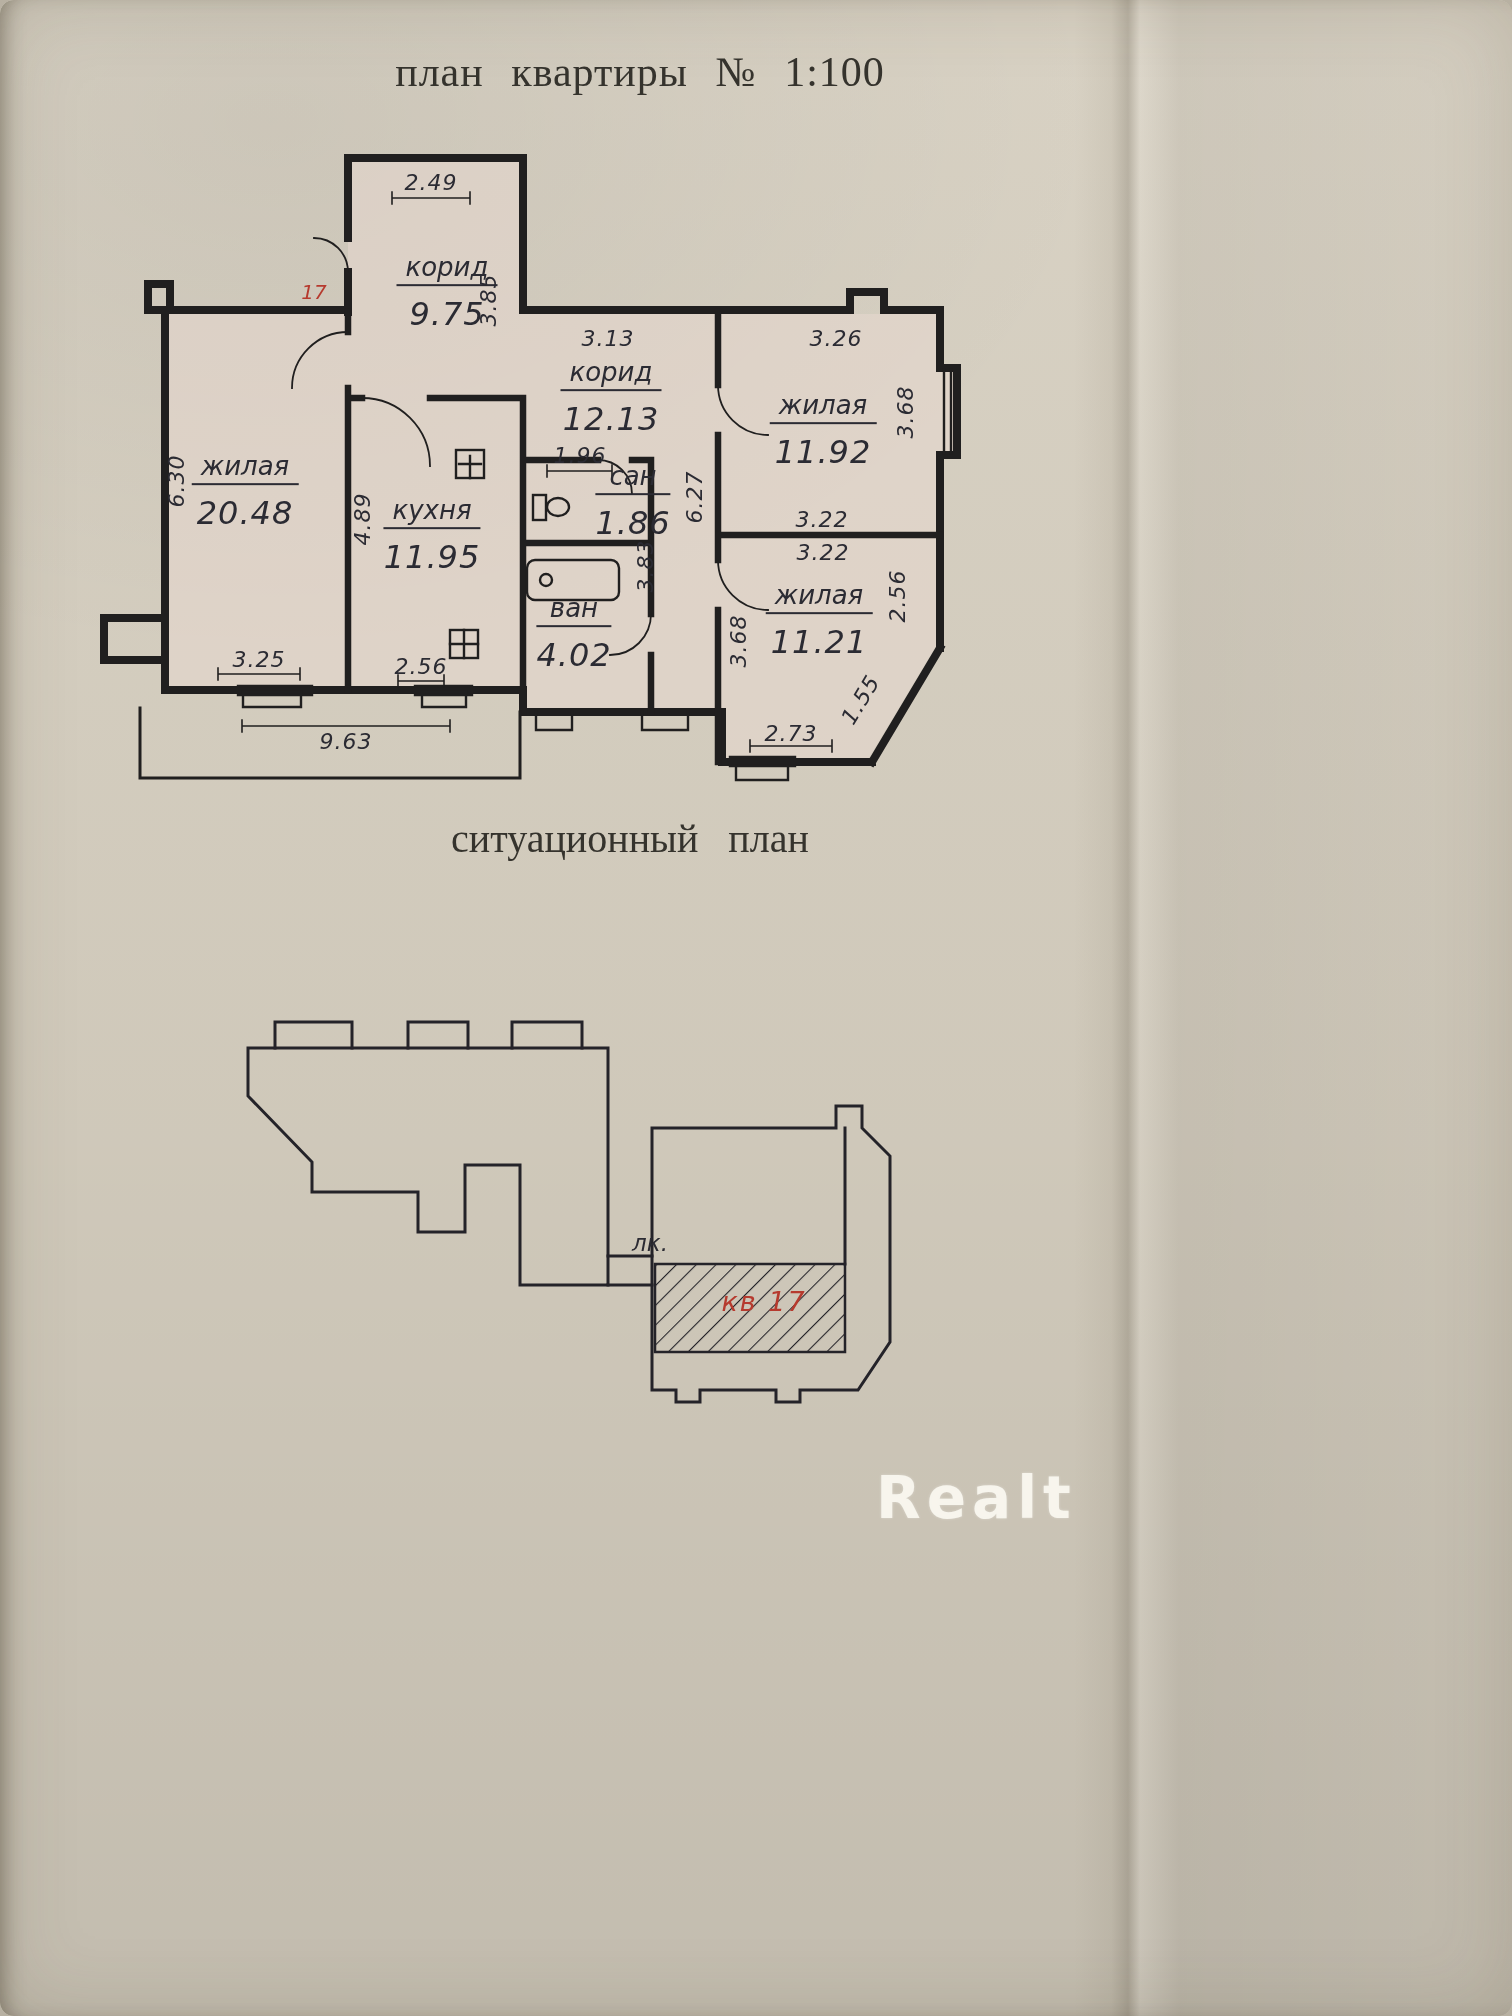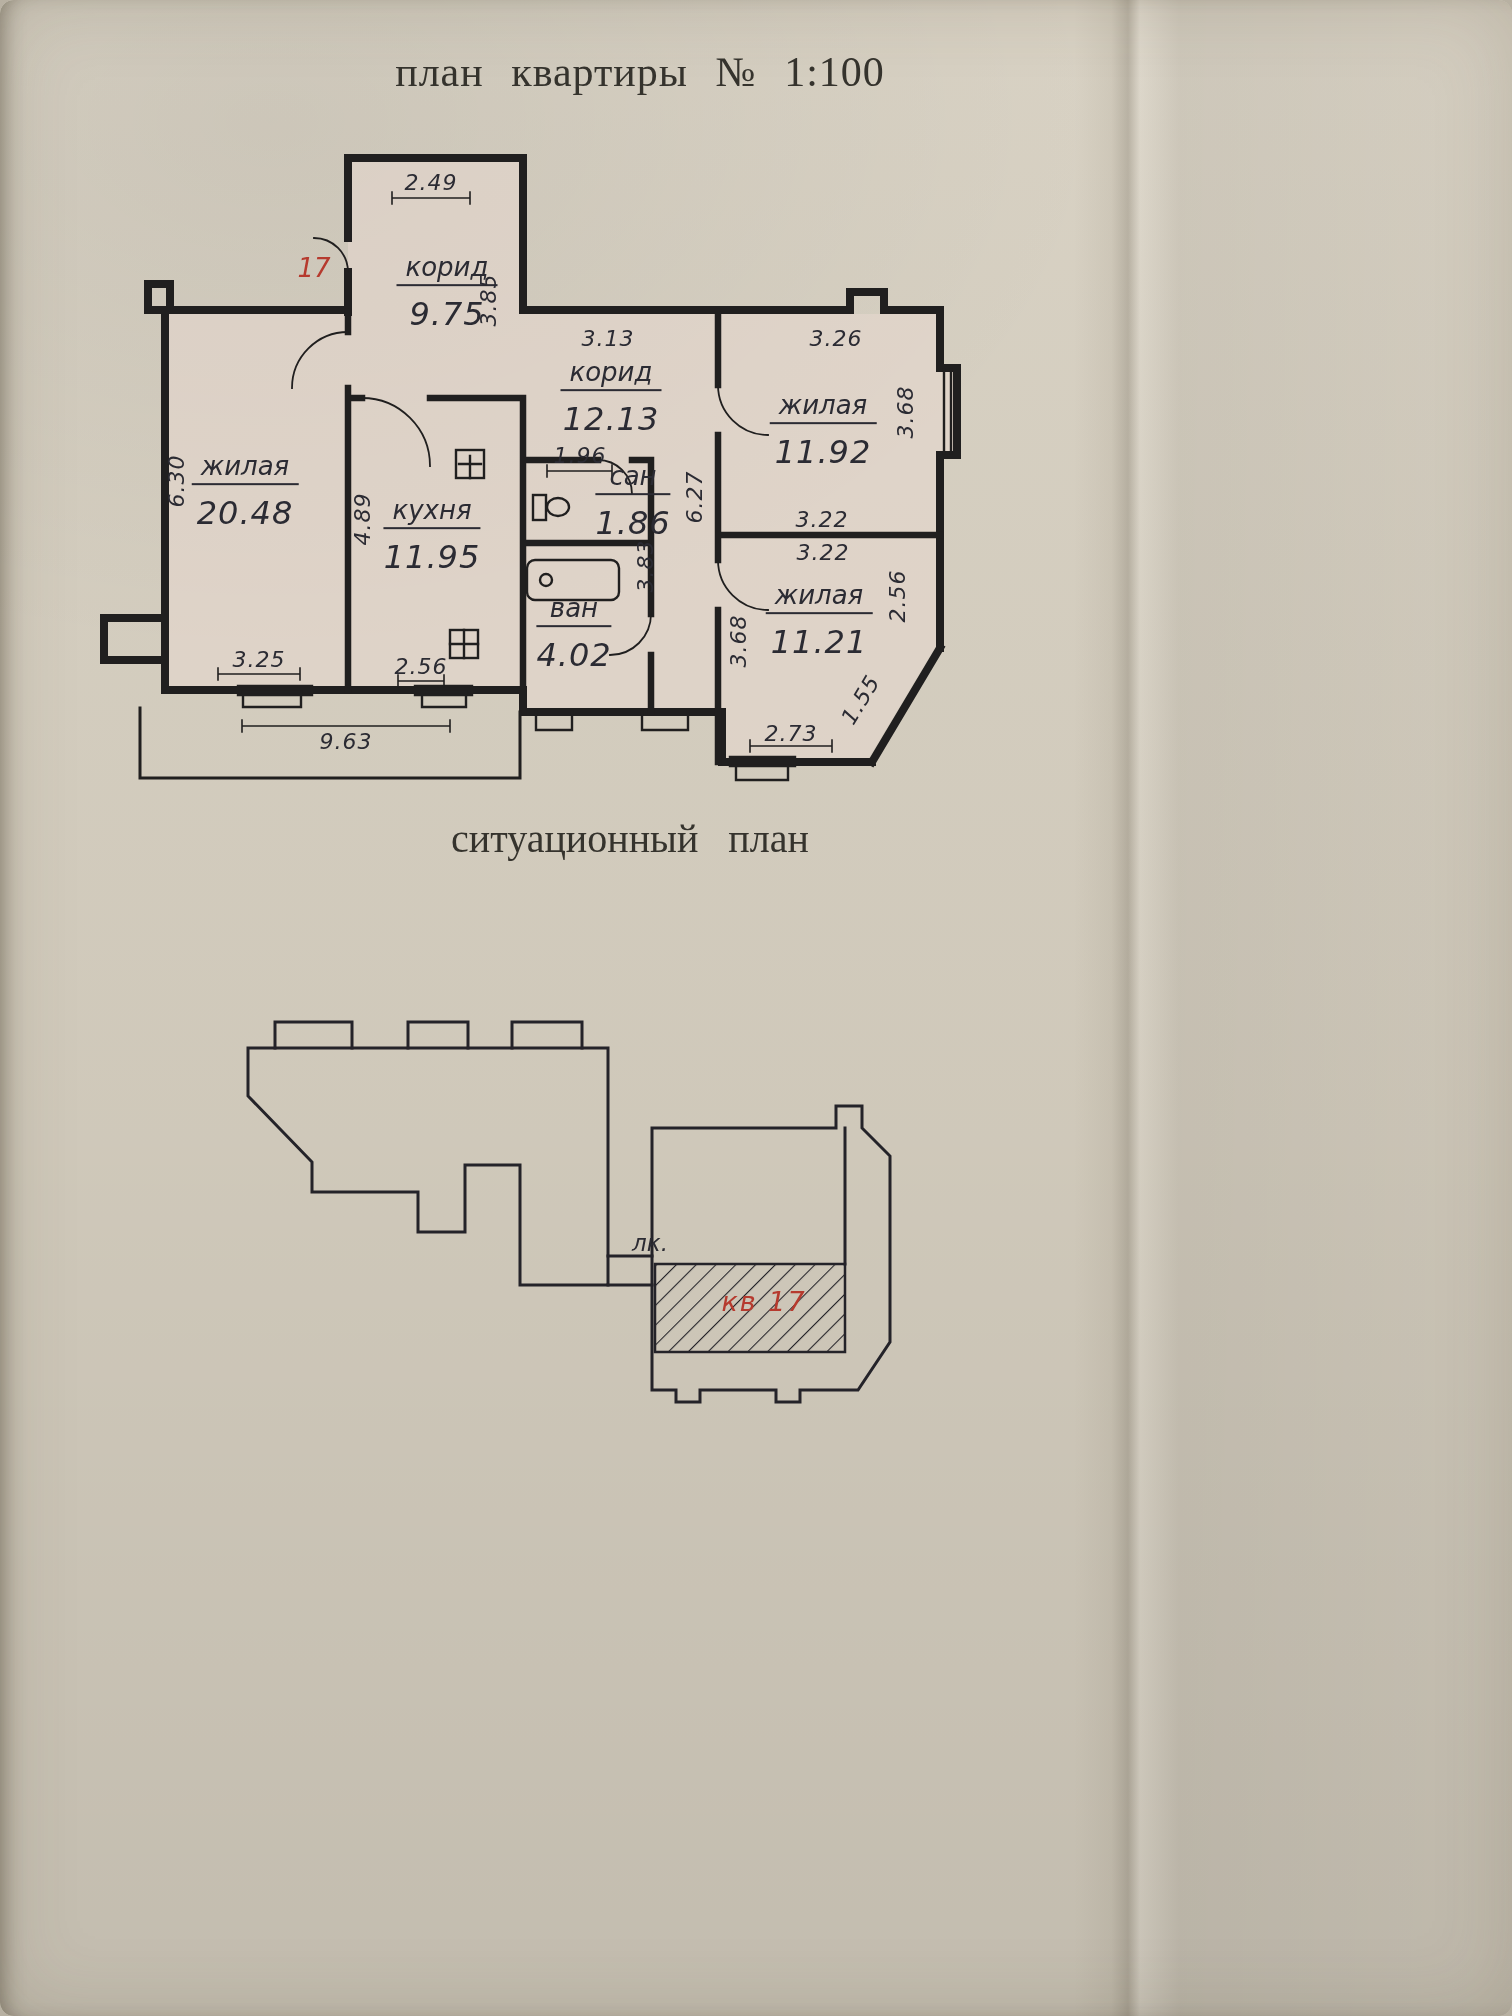--- a/index.html
+++ b/index.html
@@ -32,21 +32,21 @@
   .dim{font-size:22px;letter-spacing:1px;}
   .rot{transform:translate(-50%,-50%) rotate(-90deg);}
   .rot59{transform:translate(-50%,-50%) rotate(-59deg);}
   .room{
     position:absolute;transform:translate(-50%,-50%);
     text-align:center;font-style:italic;color:#2b2b33;line-height:1.15;
   }
   .room .name{font-size:26px;border-bottom:2px solid #2b2b33;padding:0 9px 1px;}
   .room .area{font-size:32px;padding-top:10px;letter-spacing:1px;}
   .red{color:#b63a2e;}
-  #apt-number{font-size:26px;}
+  #apt-number{font-size:20px;margin-top:24px;}
   #lk-label{font-size:23px;margin-left:28px;}
   #kv17-label{font-size:27px;letter-spacing:2px;}
   #watermark{
     position:absolute;left:876px;top:1464px;
     font-weight:800;font-size:58px;letter-spacing:6px;
     color:rgba(250,247,240,0.92);
     text-shadow:0 0 3px rgba(255,255,255,0.35);
   }
 </style>
 </head>
@@ -193,14 +193,15 @@
   <div class="lbl dim rot" style="left:739px;top:641px">3.68</div>
   <div class="lbl dim" style="left:259px;top:660px">3.25</div>
   <div class="lbl dim" style="left:421px;top:667px">2.56</div>
   <div class="lbl dim rot59" style="left:861px;top:700px">1.55</div>
   <div class="lbl dim" style="left:791px;top:734px">2.73</div>
   <div class="lbl dim" style="left:346px;top:742px">9.63</div>
 
   <div id="lk-label" class="lbl" style="left:622px;top:1243px">лк.</div>
   <div id="kv17-label" class="lbl red" style="left:764px;top:1301px">кв 17</div>
 
+  <div id="watermark">Realt</div>
 
 </div>
 
 </body></html>

